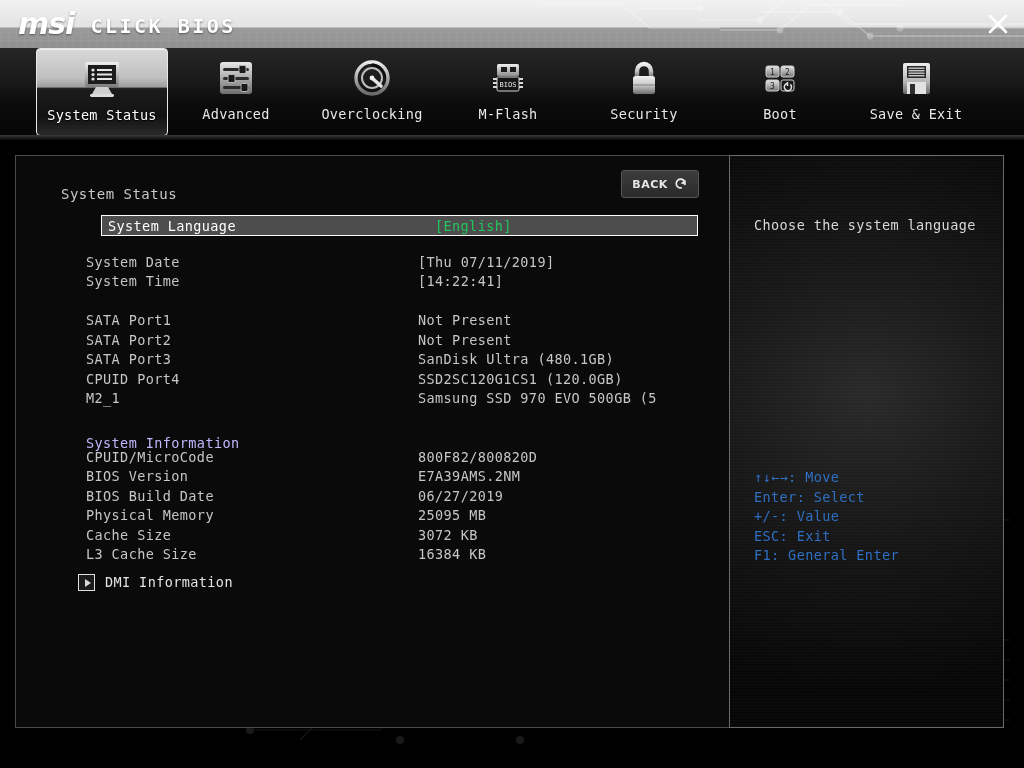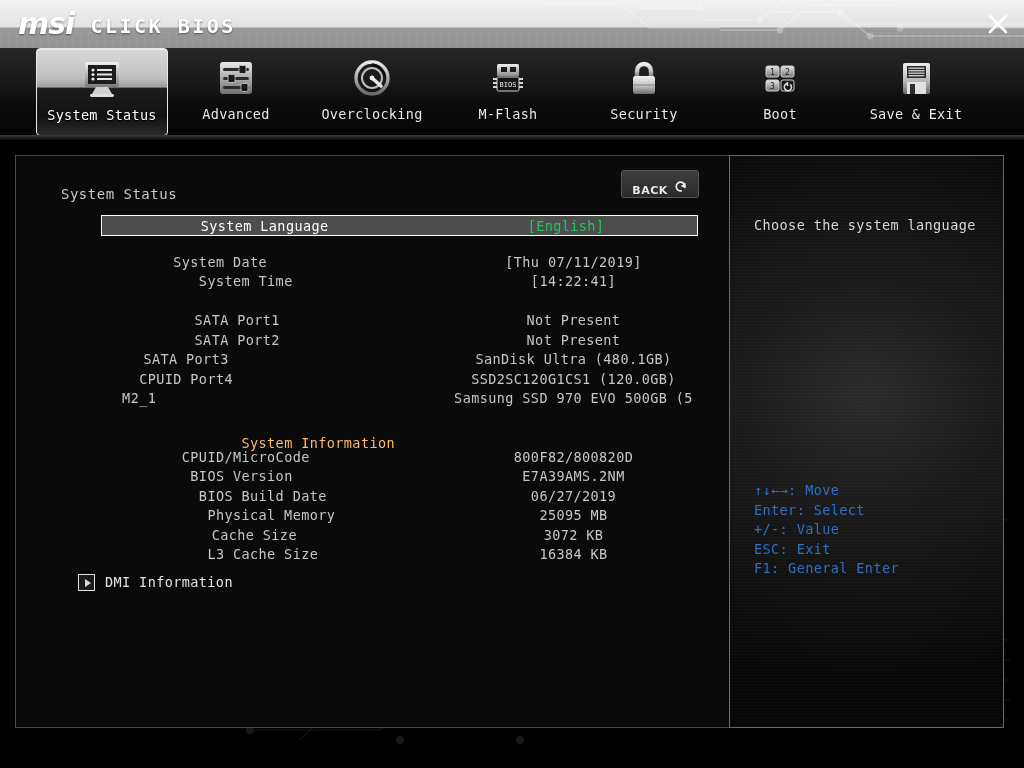--- a/index.html
+++ b/index.html
@@ -102,44 +102,43 @@
   }
   .panel-title {
     position: absolute; left: 45px; top: 30px;
     font-size: 14px; color: #c9c9c9; letter-spacing: .5px;
   }
   .back-btn {
     position: absolute; right: 30px; top: 14px;
     width: 78px; height: 28px;
     background: linear-gradient(to bottom, #3d3d3d, #2a2a2a);
     border: 1px solid #565656; border-radius: 3px;
-    display: flex; align-items: flex-end; justify-content: center; gap: 6px;
+    display: flex; align-items: center; justify-content: center; gap: 6px;
     cursor: pointer;
   }
   .back-label {
     font-family: "DejaVu Sans", sans-serif;
     font-size: 11px; font-weight: 700; color: #e8e8e8; letter-spacing: .5px;
   }
 
   .rows { position: absolute; left: 0; top: 58px; width: 100%; }
   .row {
     position: relative;
     height: 19.5px;
     display: flex; align-items: center;
     padding-left: 70px;
     font-size: 13.5px;
     color: #c6c6c6;
     letter-spacing: .4px;
     white-space: nowrap;
-    justify-content: center;
   }
   .row.spacer { height: 19.5px; }
   .row .label { width: 332px; flex: none; }
   .row .value { flex: none; }
-  .row.section .label { color: #fdba74; margin-top: 12px; }
+  .row.section .label { color: #c4b5fd; margin-top: 12px; }
   .row.highlight {
     position: absolute; left: 85px; top: 0;
     width: 597px; height: 21px;
     padding-left: 6px;
     background: #4d4d4d;
     border: 1px solid #ffffff;
     color: #ffffff;
   }
   .row.highlight .label { width: 327px; color: #ffffff; }
   .row.highlight .value { color: #22c55e; }
@@ -177,21 +176,21 @@
   .help-panel::before {
     content: ""; position: absolute; left: 0; top: 0; width: 100%; height: 100%;
     background: repeating-linear-gradient(to bottom, rgba(255,255,255,.018) 0px, rgba(255,255,255,.018) 1px, transparent 1px, transparent 3px);
     pointer-events: none;
   }
   .help-text {
     position: absolute; left: 24px; top: 60px; right: 12px;
     font-size: 13.5px; color: #d8d8d8; line-height: 19px; letter-spacing: .4px;
   }
   .help-keys {
-    position: absolute; left: 24px; top: 325px;
+    position: absolute; left: 24px; top: 312px;
     font-size: 13.5px; line-height: 19.6px; letter-spacing: .4px;
     color: #2f6fc4;
   }
   .help-keys div { white-space: nowrap; }
 </style>
 </head>
 <body>
 
 <div id="root">
 

